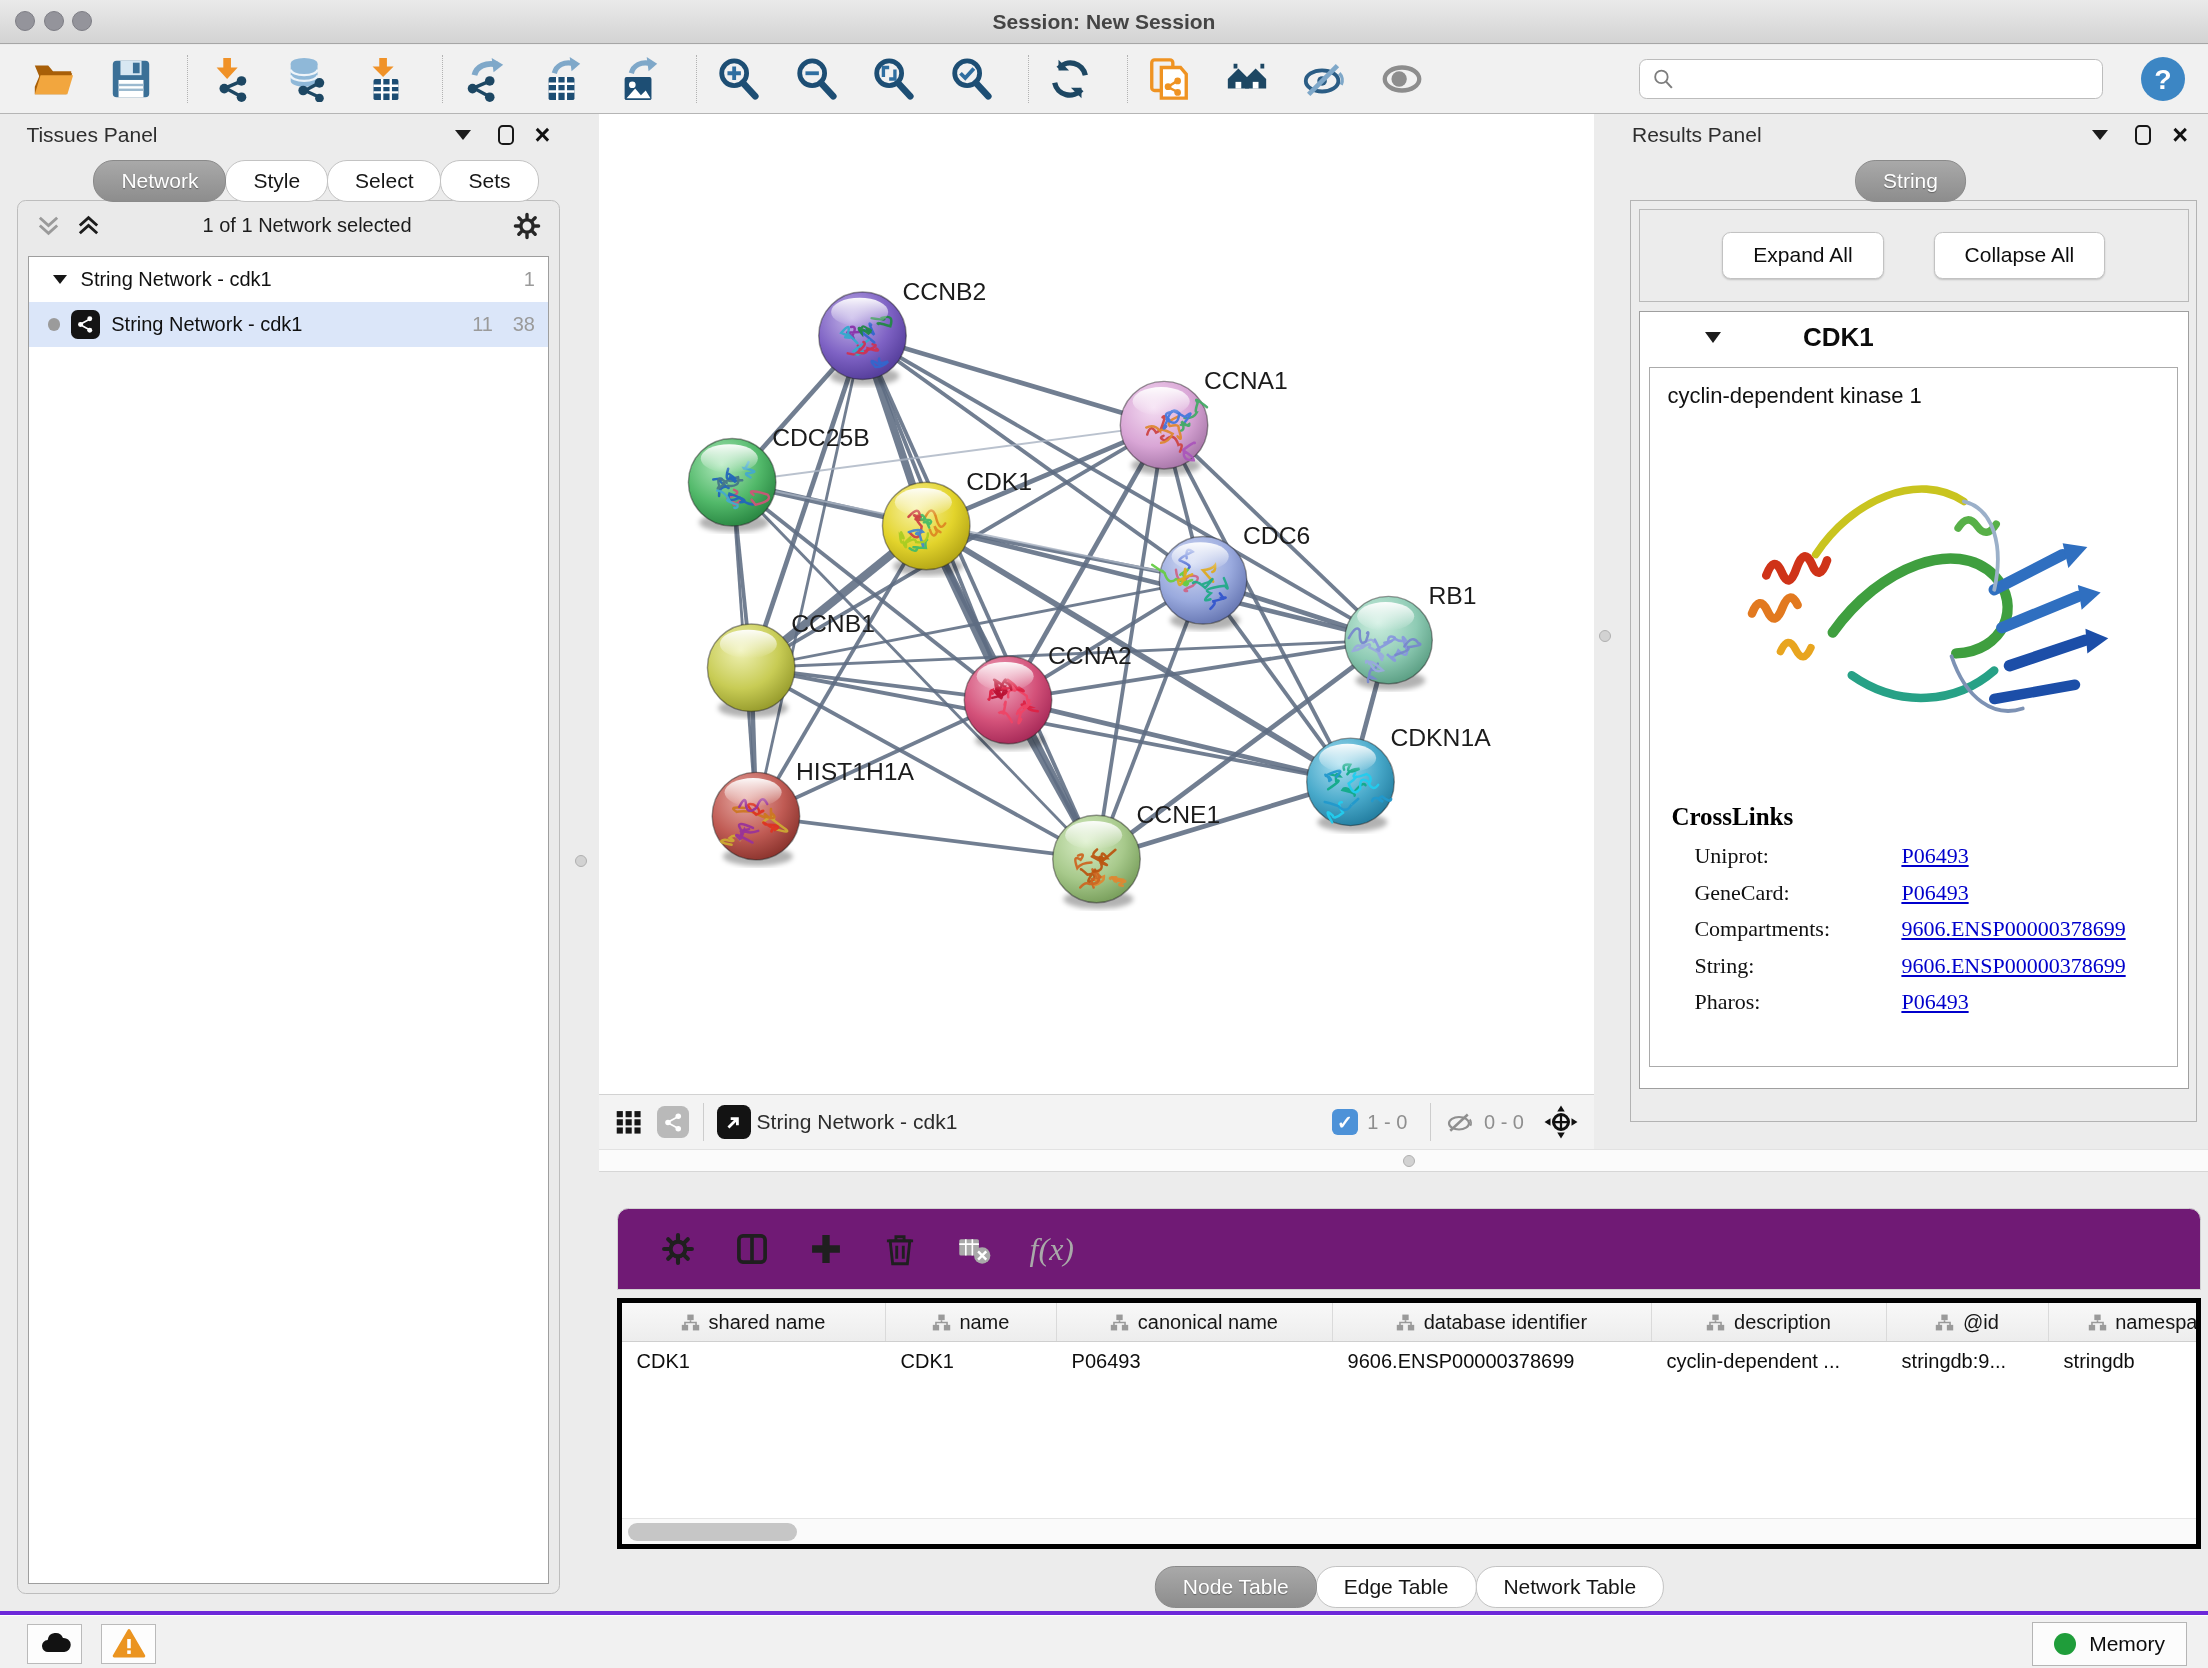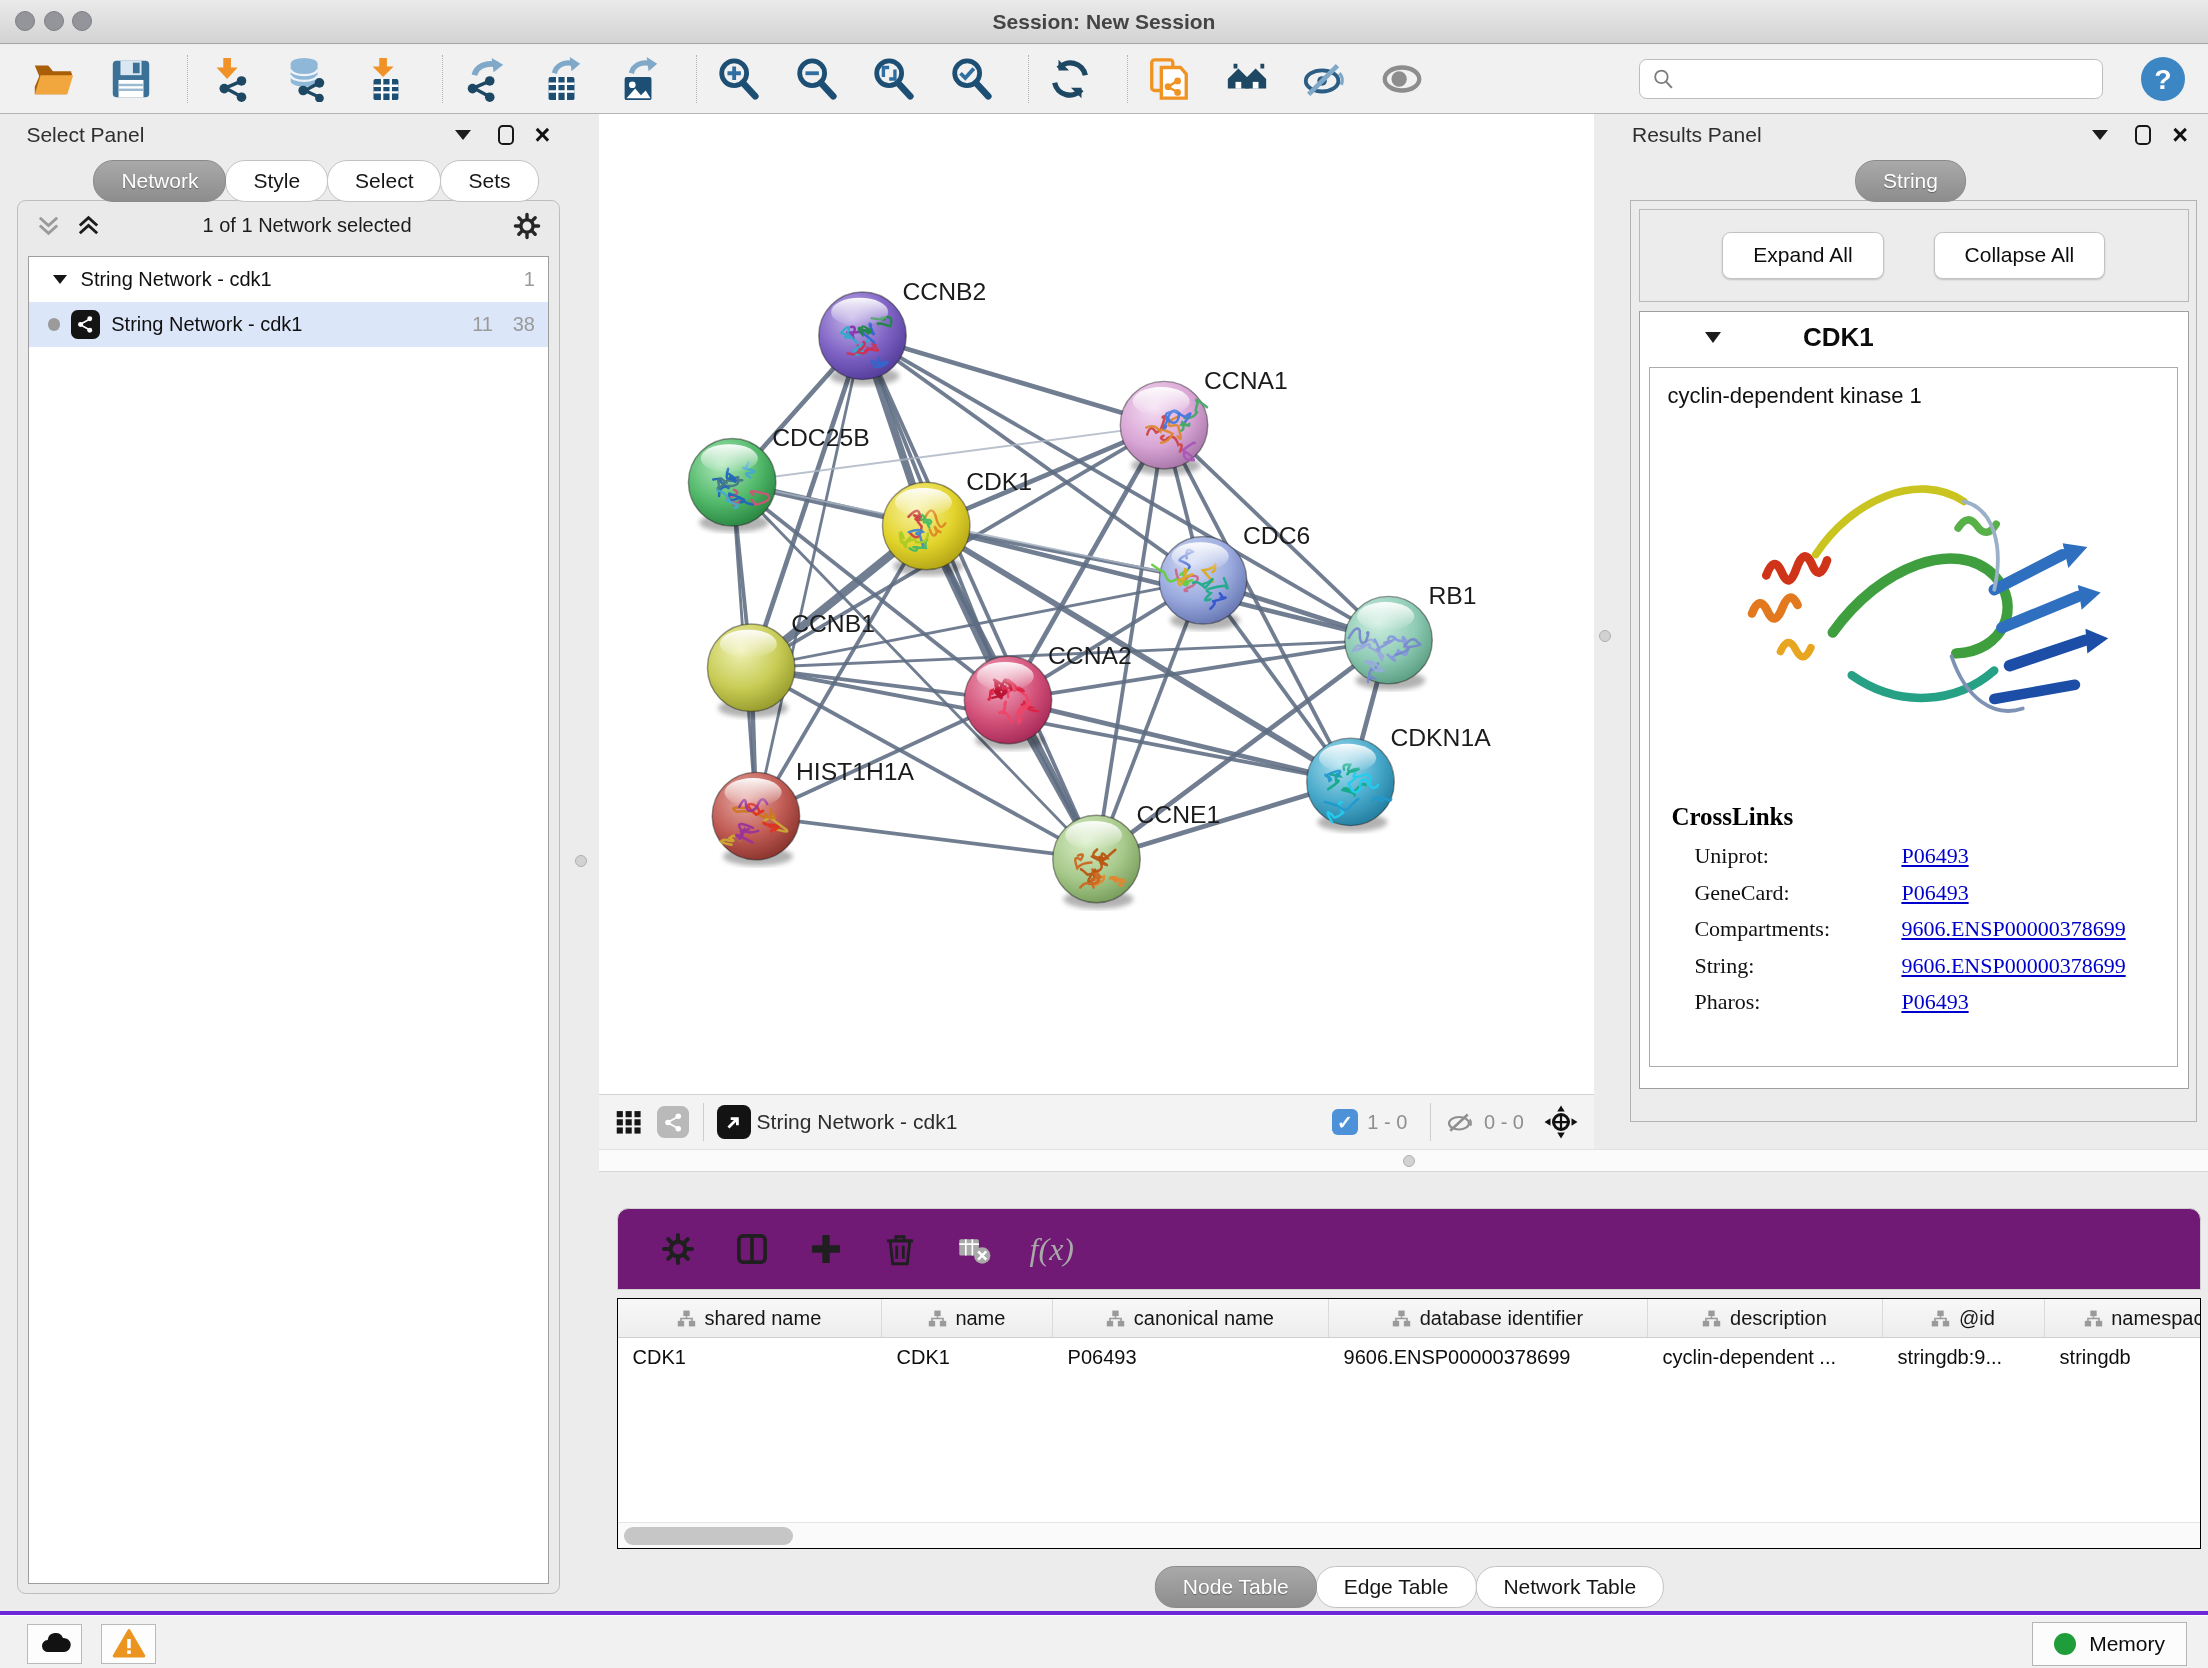--- a/index.html
+++ b/index.html
@@ -98,21 +98,21 @@
   .xl-label { width:207px; }
   .xl-link { color:#0000cc; text-decoration:underline; }
 
   
   .tp { position:absolute; left:609px; top:1172px; width:1600px; height:436px; }
   .tp-tools { position:absolute; left:7.6px; right:7.6px; top:36px; height:82px; background:#701a75;
     border:1px solid #d2d2d2; border-radius:11.4px 11.4px 0 0; display:flex; align-items:center; gap:38px; padding-left:42px; }
   .tp-tools svg { width:36px; height:36px; }
   .fx { font-family:"Liberation Serif", serif; font-style:italic; font-size:32px; color:#a9a9a9; }
   .tp-table { position:absolute; left:7.6px; right:7.6px; top:126px; bottom:59px; background:#fff;
-    border:1px solid #000000; overflow:hidden; }
+    border:5px solid #000000; overflow:hidden; }
   .thead { display:flex; height:39px; background:linear-gradient(#f8f8f8,#ededed); border-bottom:1px solid #cfcfcf; }
   .th { display:flex; align-items:center; justify-content:center; gap:8.6px; font-size:20px; color:#161616;
     border-right:1px solid #dadada; flex:0 0 auto; overflow:hidden; white-space:nowrap; }
   .trow { display:flex; height:39px; }
   .td { display:flex; align-items:center; padding-left:15px; font-size:20px; color:#0e0e0e;
     flex:0 0 auto; overflow:hidden; white-space:nowrap; }
   .hsb { position:absolute; left:0; right:0; bottom:0; height:26px; background:#fafafa; border-top:1px solid #e5e5e5; }
   .thumb { position:absolute; left:6.7px; top:3.8px; width:169px; height:18px; background:#c6c6c6; border-radius:9.5px; }
   .tp-tabs { position:absolute; bottom:0; left:50%; transform:translateX(-50%); display:flex; }
 
@@ -298,21 +298,21 @@
           <circle cx="20" cy="19" r="12" stroke="#7d7d7d" stroke-width="3.5" fill="none"></circle>
           <path d="M29 28l11 12" stroke="#7d7d7d" stroke-width="4"></path>
         </svg>
       <input type="text" placeholder="" style="">
     </div>
     <div class="help">?</div>
   </div>
 
   <div class="cp">
     <div class="panel-head">
-      <span>Select Panel</span>
+      <span>Tissues Panel</span>
       <span class="ph-sp"></span>
       <span class="tri-down"></span>
       <span class="float-sq"></span>
       <span class="x-btn">×</span>
     </div>
     <div class="cp-tabs">
       <div class="tab sel">Network</div>
       <div class="tab">Style</div>
       <div class="tab">Select</div>
       <div class="tab">Sets</div>

